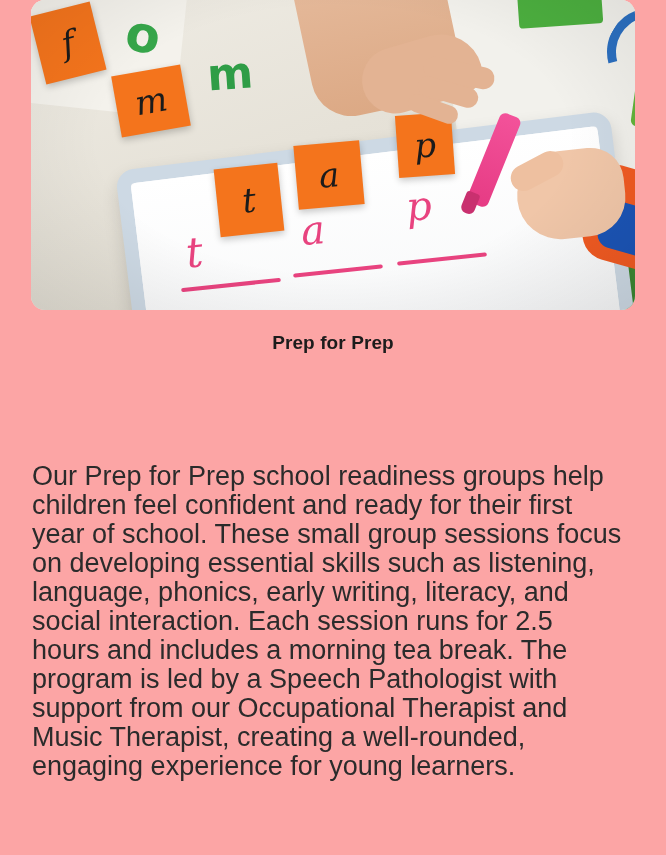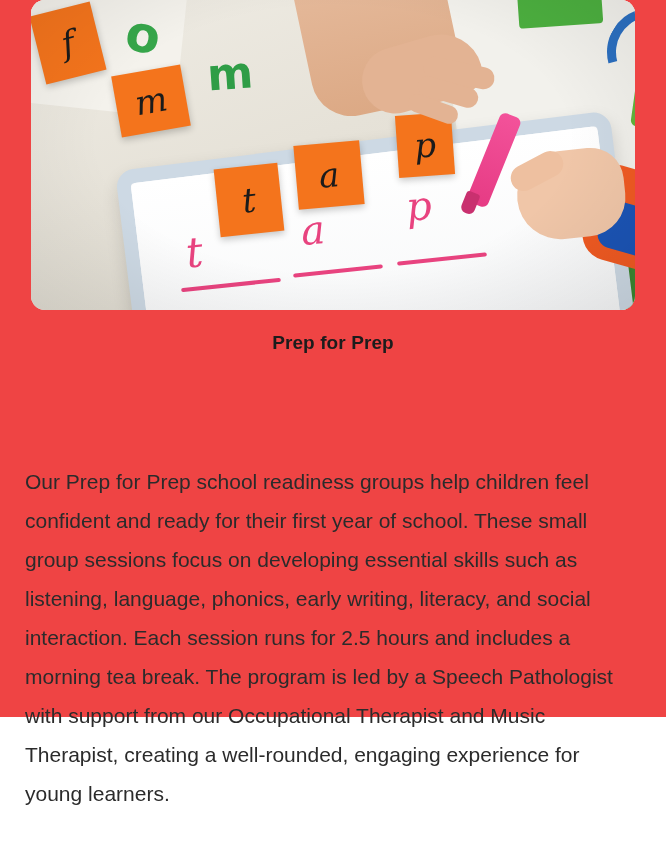--- a/index.html
+++ b/index.html
@@ -9,22 +9,22 @@
   body {
     width: 666px;
     height: 855px;
     background: #ffffff;
     font-family: "Liberation Sans", sans-serif;
     overflow: hidden;
   }
   .page {
     position: relative;
     width: 666px;
-    height: 717px;
-    background: #ef4444;
+    height: 855px;
+    background: #fca5a5;
   }
   .card {
     position: absolute;
     left: 31px;
     top: 0px;
     width: 604px;
     height: 310px;
     border-radius: 14px;
     overflow: hidden;
     background: #e9e6df;
@@ -238,25 +238,25 @@
     left: 0; top: 332px;
     width: 666px;
     text-align: center;
     font-size: 19px;
     font-weight: 700;
     color: #1c1c1c;
     letter-spacing: 0.1px;
   }
   .body-text {
     position: absolute;
-    left: 25px;
+    left: 32px;
     top: 462px;
     width: 592px;
-    font-size: 21px;
-    line-height: 39px;
+    font-size: 27px;
+    line-height: 29px;
     color: #2b2b2b;
     font-weight: 400;
   }
 </style>
 </head>
 <body>
 
 <div class="page">
 
   <div class="card">

